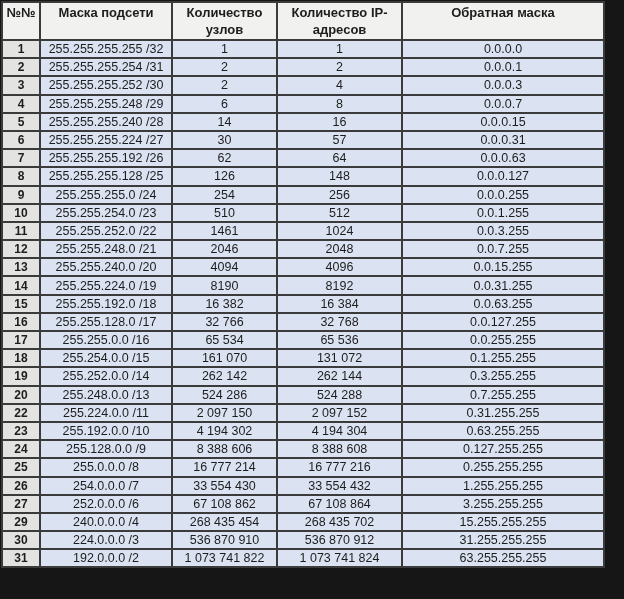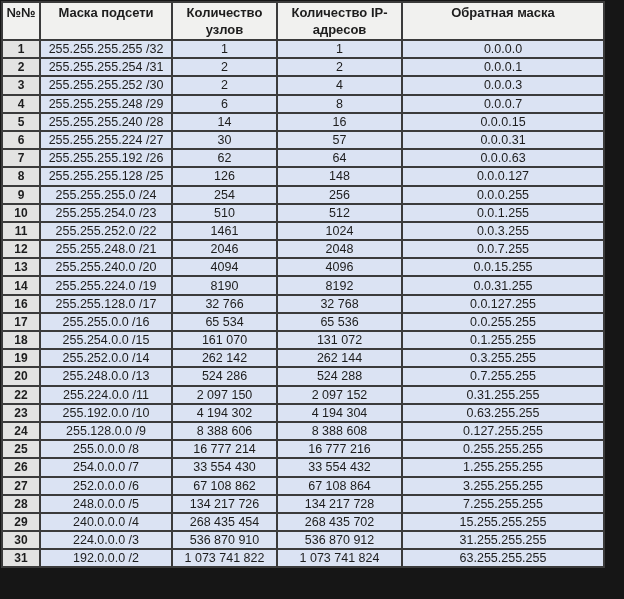--- a/index.html
+++ b/index.html
@@ -174,20 +174,27 @@
           <td>0.0.15.255</td>
         </tr>
         <tr>
           <td class="numcol">14</td>
           <td>255.255.224.0 /19</td>
           <td>8190</td>
           <td>8192</td>
           <td>0.0.31.255</td>
         </tr>
         <tr>
+          <td class="numcol">15</td>
+          <td>255.255.192.0 /18</td>
+          <td>16 382</td>
+          <td>16 384</td>
+          <td>0.0.63.255</td>
+        </tr>
+        <tr>
           <td class="numcol">16</td>
           <td>255.255.128.0 /17</td>
           <td>32 766</td>
           <td>32 768</td>
           <td>0.0.127.255</td>
         </tr>
         <tr>
           <td class="numcol">17</td>
           <td>255.255.0.0 /16</td>
           <td>65 534</td>
@@ -251,27 +258,20 @@
           <td>1.255.255.255</td>
         </tr>
         <tr>
           <td class="numcol">27</td>
           <td>252.0.0.0 /6</td>
           <td>67 108 862</td>
           <td>67 108 864</td>
           <td>3.255.255.255</td>
         </tr>
         <tr>
-          <td class="numcol">28</td>
-          <td>248.0.0.0 /5</td>
-          <td>134 217 726</td>
-          <td>134 217 728</td>
-          <td>7.255.255.255</td>
-        </tr>
-        <tr>
           <td class="numcol">29</td>
           <td>240.0.0.0 /4</td>
           <td>268 435 454</td>
           <td>268 435 702</td>
           <td>15.255.255.255</td>
         </tr>
         <tr>
           <td class="numcol">30</td>
           <td>224.0.0.0 /3</td>
           <td>536 870 910</td>

